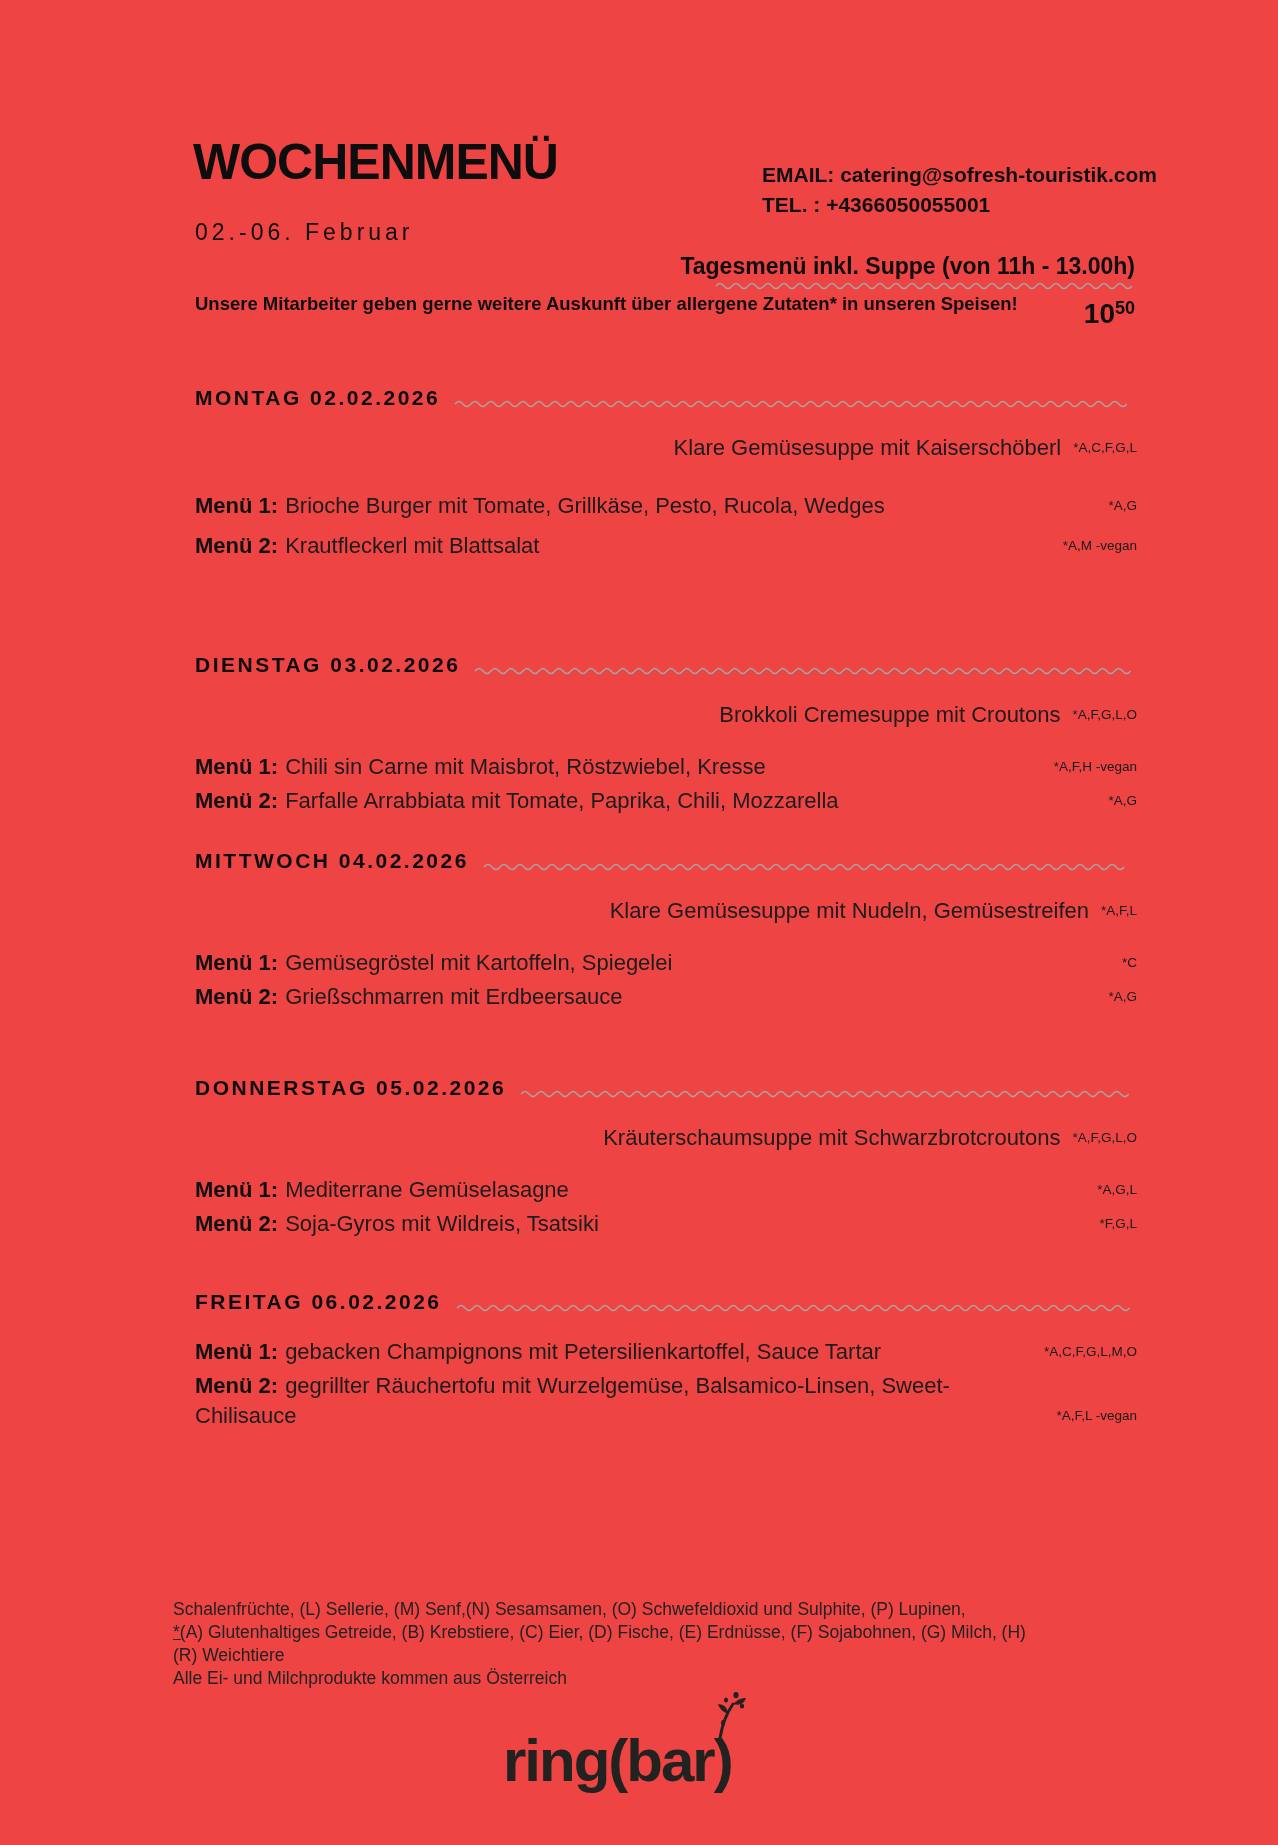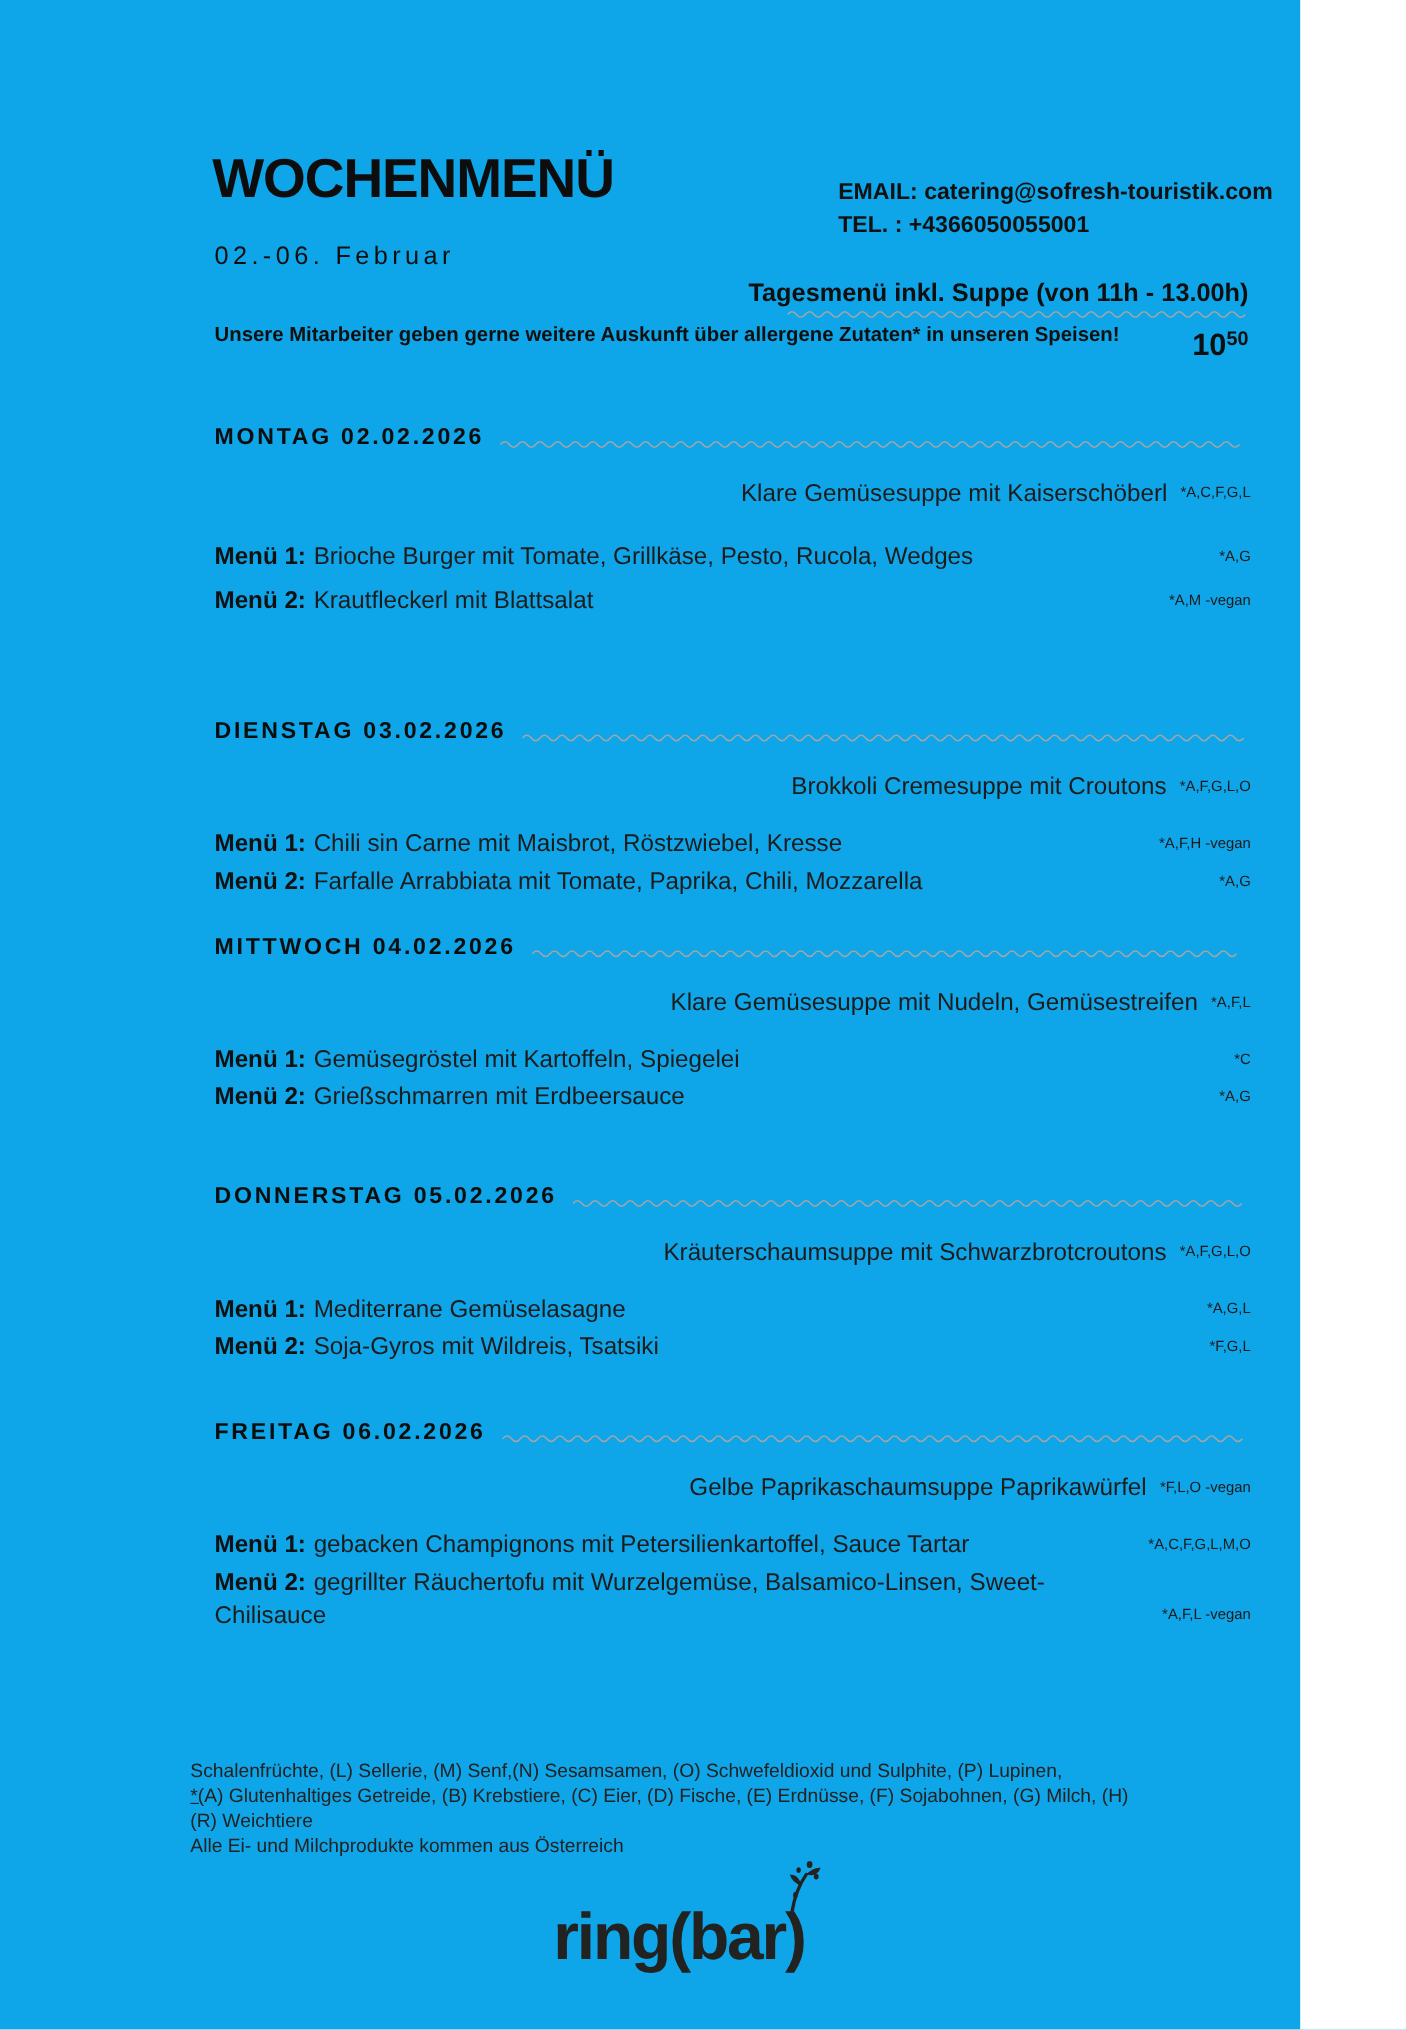--- a/index.html
+++ b/index.html
@@ -1,17 +1,17 @@
 <!DOCTYPE html>
 <html><head>
 <meta charset="utf-8">
 <style>
   html,body{margin:0;padding:0;background:#ffffff;}
   .page{
-    position:relative;width:1182px;height:1845px;background:#0ea5e9;
+    position:relative;width:1278px;height:1845px;background:#ef4444;
     font-family:"Liberation Sans", sans-serif;color:#171717;overflow:hidden;
   }
   .abs{position:absolute;}
   
   .title{left:193px;top:136px;font-size:50px;line-height:52px;font-weight:800;letter-spacing:-1px;color:#0d0d0d;}
   .contact{left:762px;top:160px;font-size:21px;line-height:30px;font-weight:bold;color:#111;}
   .week{left:195px;top:219px;font-size:23px;font-weight:normal;letter-spacing:4px;color:#0f0f0f;}
   .offer{left:195px;top:253px;width:940px;display:flex;align-items:flex-end;flex-direction:column;}
   .offer .txt{font-size:23px;font-weight:bold;white-space:nowrap;color:#0f0f0f;}
   .price{font-size:28px;font-weight:bold;white-space:nowrap;color:#0f0f0f;line-height:30px;}
@@ -147,24 +147,20 @@
     </div>
   </div>
 
   <div class="abs day" style="top:1289px">
     <div class="day-head">
       <span class="dh">FREITAG 06.02.2026</span>
       <svg class="squig" height="10" viewBox="0 0 679 10" preserveAspectRatio="none">
           <path d="M1 6 q4 -5 8 0 q4 5 8 0 q4 -5 8 0 q4 5 8 0 q4 -5 8 0 q4 5 8 0 q4 -5 8 0 q4 5 8 0 q4 -5 8 0 q4 5 8 0 q4 -5 8 0 q4 5 8 0 q4 -5 8 0 q4 5 8 0 q4 -5 8 0 q4 5 8 0 q4 -5 8 0 q4 5 8 0 q4 -5 8 0 q4 5 8 0 q4 -5 8 0 q4 5 8 0 q4 -5 8 0 q4 5 8 0 q4 -5 8 0 q4 5 8 0 q4 -5 8 0 q4 5 8 0 q4 -5 8 0 q4 5 8 0 q4 -5 8 0 q4 5 8 0 q4 -5 8 0 q4 5 8 0 q4 -5 8 0 q4 5 8 0 q4 -5 8 0 q4 5 8 0 q4 -5 8 0 q4 5 8 0 q4 -5 8 0 q4 5 8 0 q4 -5 8 0 q4 5 8 0 q4 -5 8 0 q4 5 8 0 q4 -5 8 0 q4 5 8 0 q4 -5 8 0 q4 5 8 0 q4 -5 8 0 q4 5 8 0 q4 -5 8 0 q4 5 8 0 q4 -5 8 0 q4 5 8 0 q4 -5 8 0 q4 5 8 0 q4 -5 8 0 q4 5 8 0 q4 -5 8 0 q4 5 8 0 q4 -5 8 0 q4 5 8 0 q4 -5 8 0 q4 5 8 0 q4 -5 8 0 q4 5 8 0 q4 -5 8 0 q4 5 8 0 q4 -5 8 0 q4 5 8 0 q4 -5 8 0 q4 5 8 0 q4 -5 8 0 q4 5 8 0 q4 -5 8 0 q4 5 8 0 q4 -5 8 0 q4 5 8 0 q4 -5 8 0 q4 5 8 0 q4 -5 8 0 q4 5 8 0"></path>
         </svg>
     </div>
-    <div class="dish soup">
-      <span class="dtext"><b class="lbl"></b><span>Gelbe Paprikaschaumsuppe Paprikawürfel</span></span>
-      <span class="codes">*F,L,O -vegan</span>
-    </div>
     <div class="dish">
       <span class="dtext"><b class="lbl">Menü 1:</b><span>gebacken Champignons mit Petersilienkartoffel, Sauce Tartar</span></span>
       <span class="codes">*A,C,F,G,L,M,O</span>
     </div>
     <div class="dish">
       <span class="dtext"><b class="lbl">Menü 2:</b><span>gegrillter Räuchertofu mit Wurzelgemüse, Balsamico-Linsen, Sweet-Chilisauce</span></span>
       <span class="codes">*A,F,L -vegan</span>
     </div>
   </div>
 

